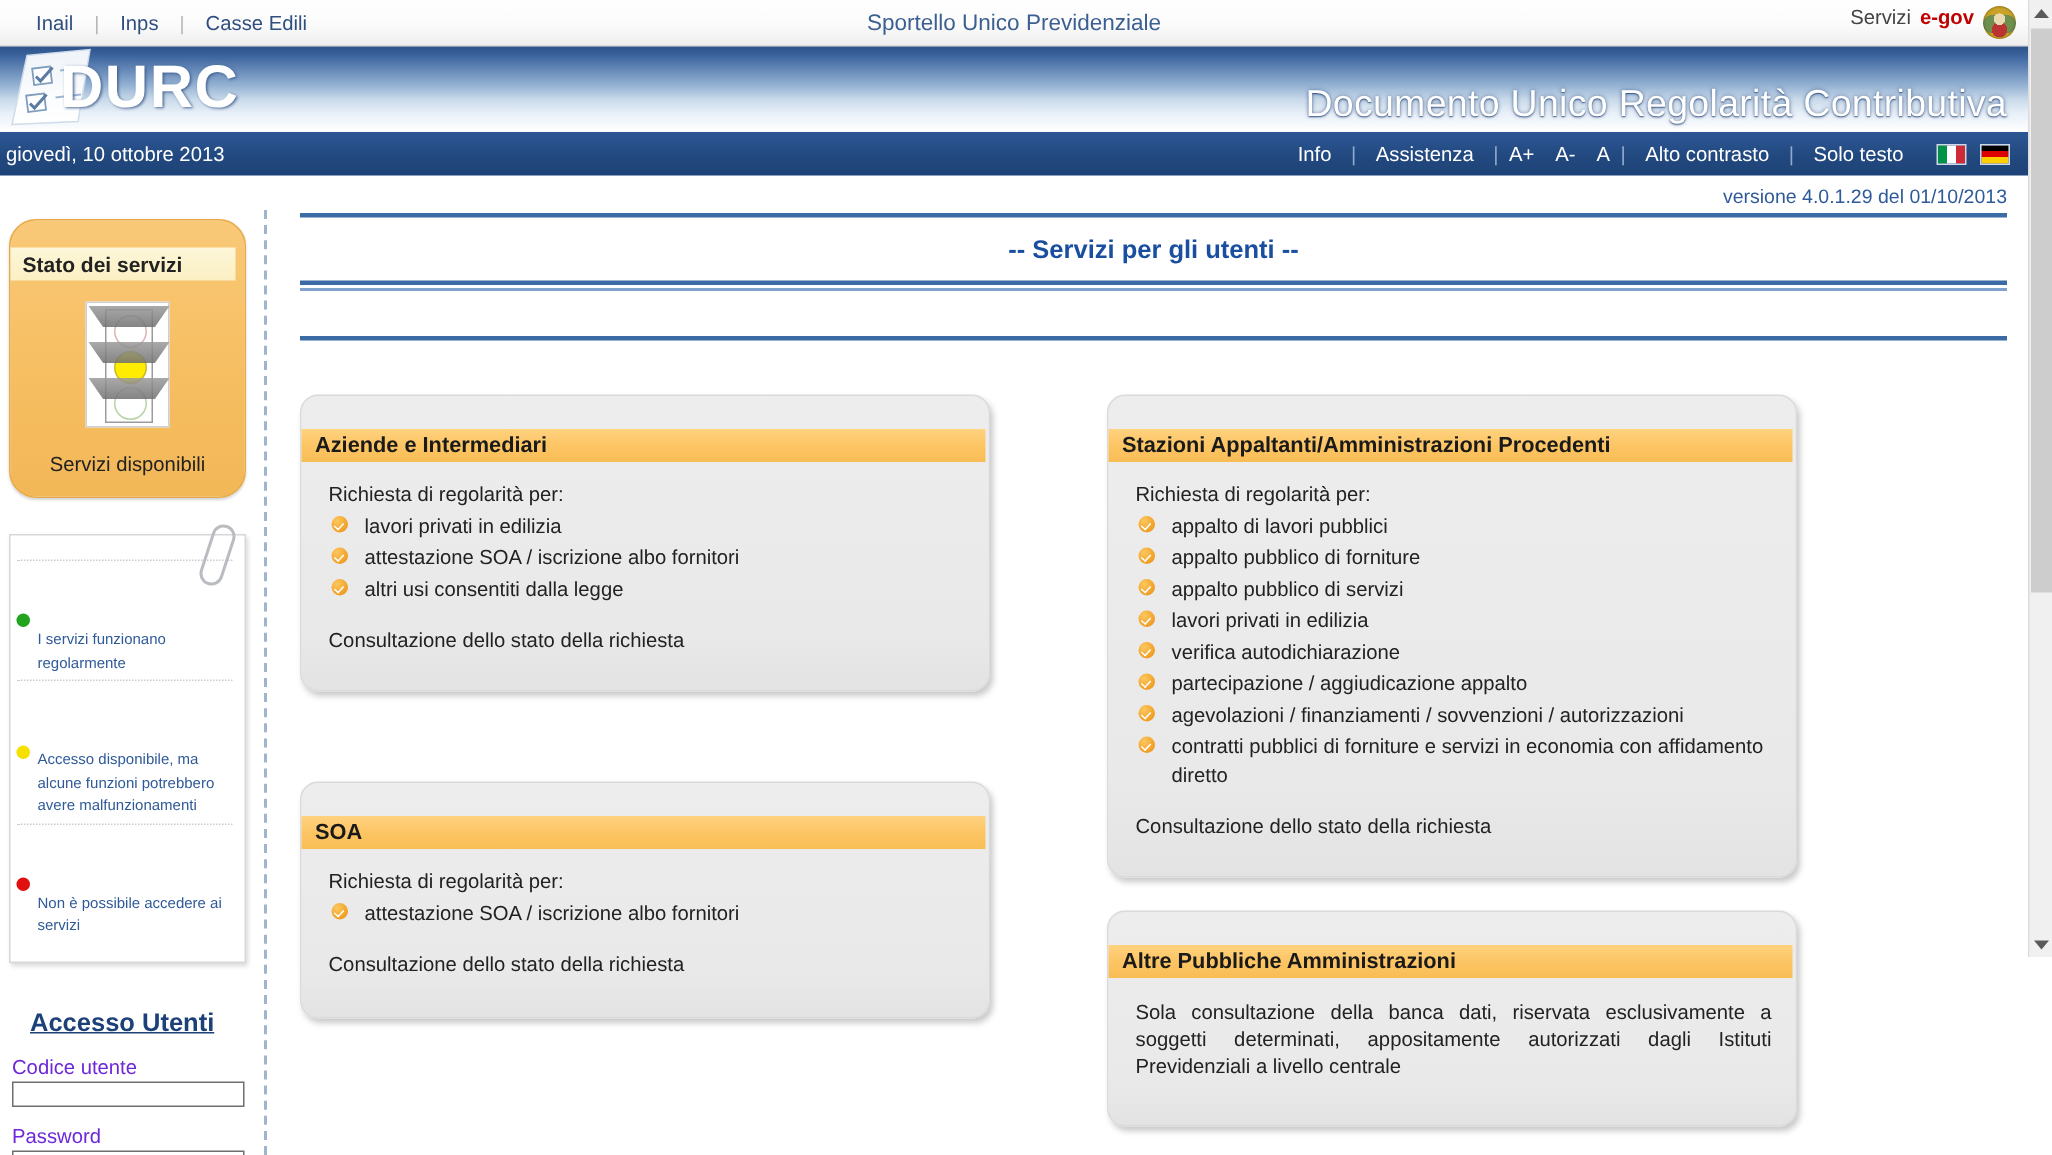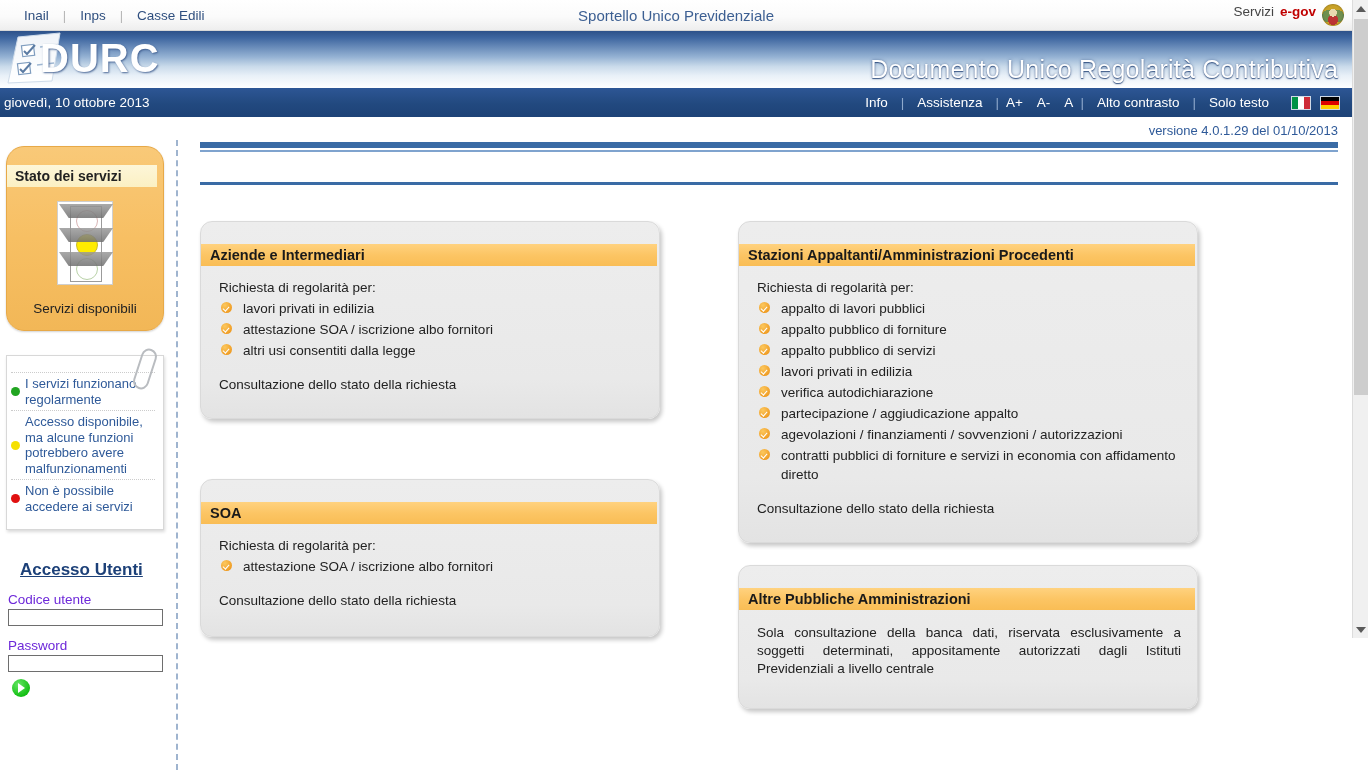--- a/index.html
+++ b/index.html
@@ -260,22 +260,23 @@
   .legend-item:first-child { border-top: none; }
   .legend-dot {
     width: 9px; height: 9px; border-radius: 50%;
     flex: 0 0 9px;
   }
   .legend-dot.green  { background: #21a521; }
   .legend-dot.yellow { background: #f5e000; }
   .legend-dot.red    { background: #e01010; }
   .legend-text {
     color: #2f5a99;
-    font-size: 13px;
+    font-size: 10px;
     line-height: 15.5px;
+    margin-top: 42px;
   }
 
   
   .login-title {
     margin: 30px 0 12px 14px;
     color: #1c4078;
     font-size: 17px;
     font-weight: bold;
     text-decoration: underline;
   }
@@ -539,20 +540,21 @@
         <div class="login-title">Accesso Utenti</div>
         <div class="field-label">Codice utente</div>
         <input class="field-input" type="text" value="" style="">
         <div class="field-label">Password</div>
         <input class="field-input" type="password" value="" style="">
         <button class="go-btn"></button>
       </div>
 
       <div class="content">
         <div class="rule-top"></div>
+        <div class="section-title">-- Servizi per gli utenti --</div>
         <div class="rule-double"></div>
         <div class="rule-bottom"></div>
 
         <div class="cols">
 
           <div class="col-left">
 
             <div class="card" id="card-aziende">
               <div class="card-header">Aziende e Intermediari</div>
               <div class="card-body">

